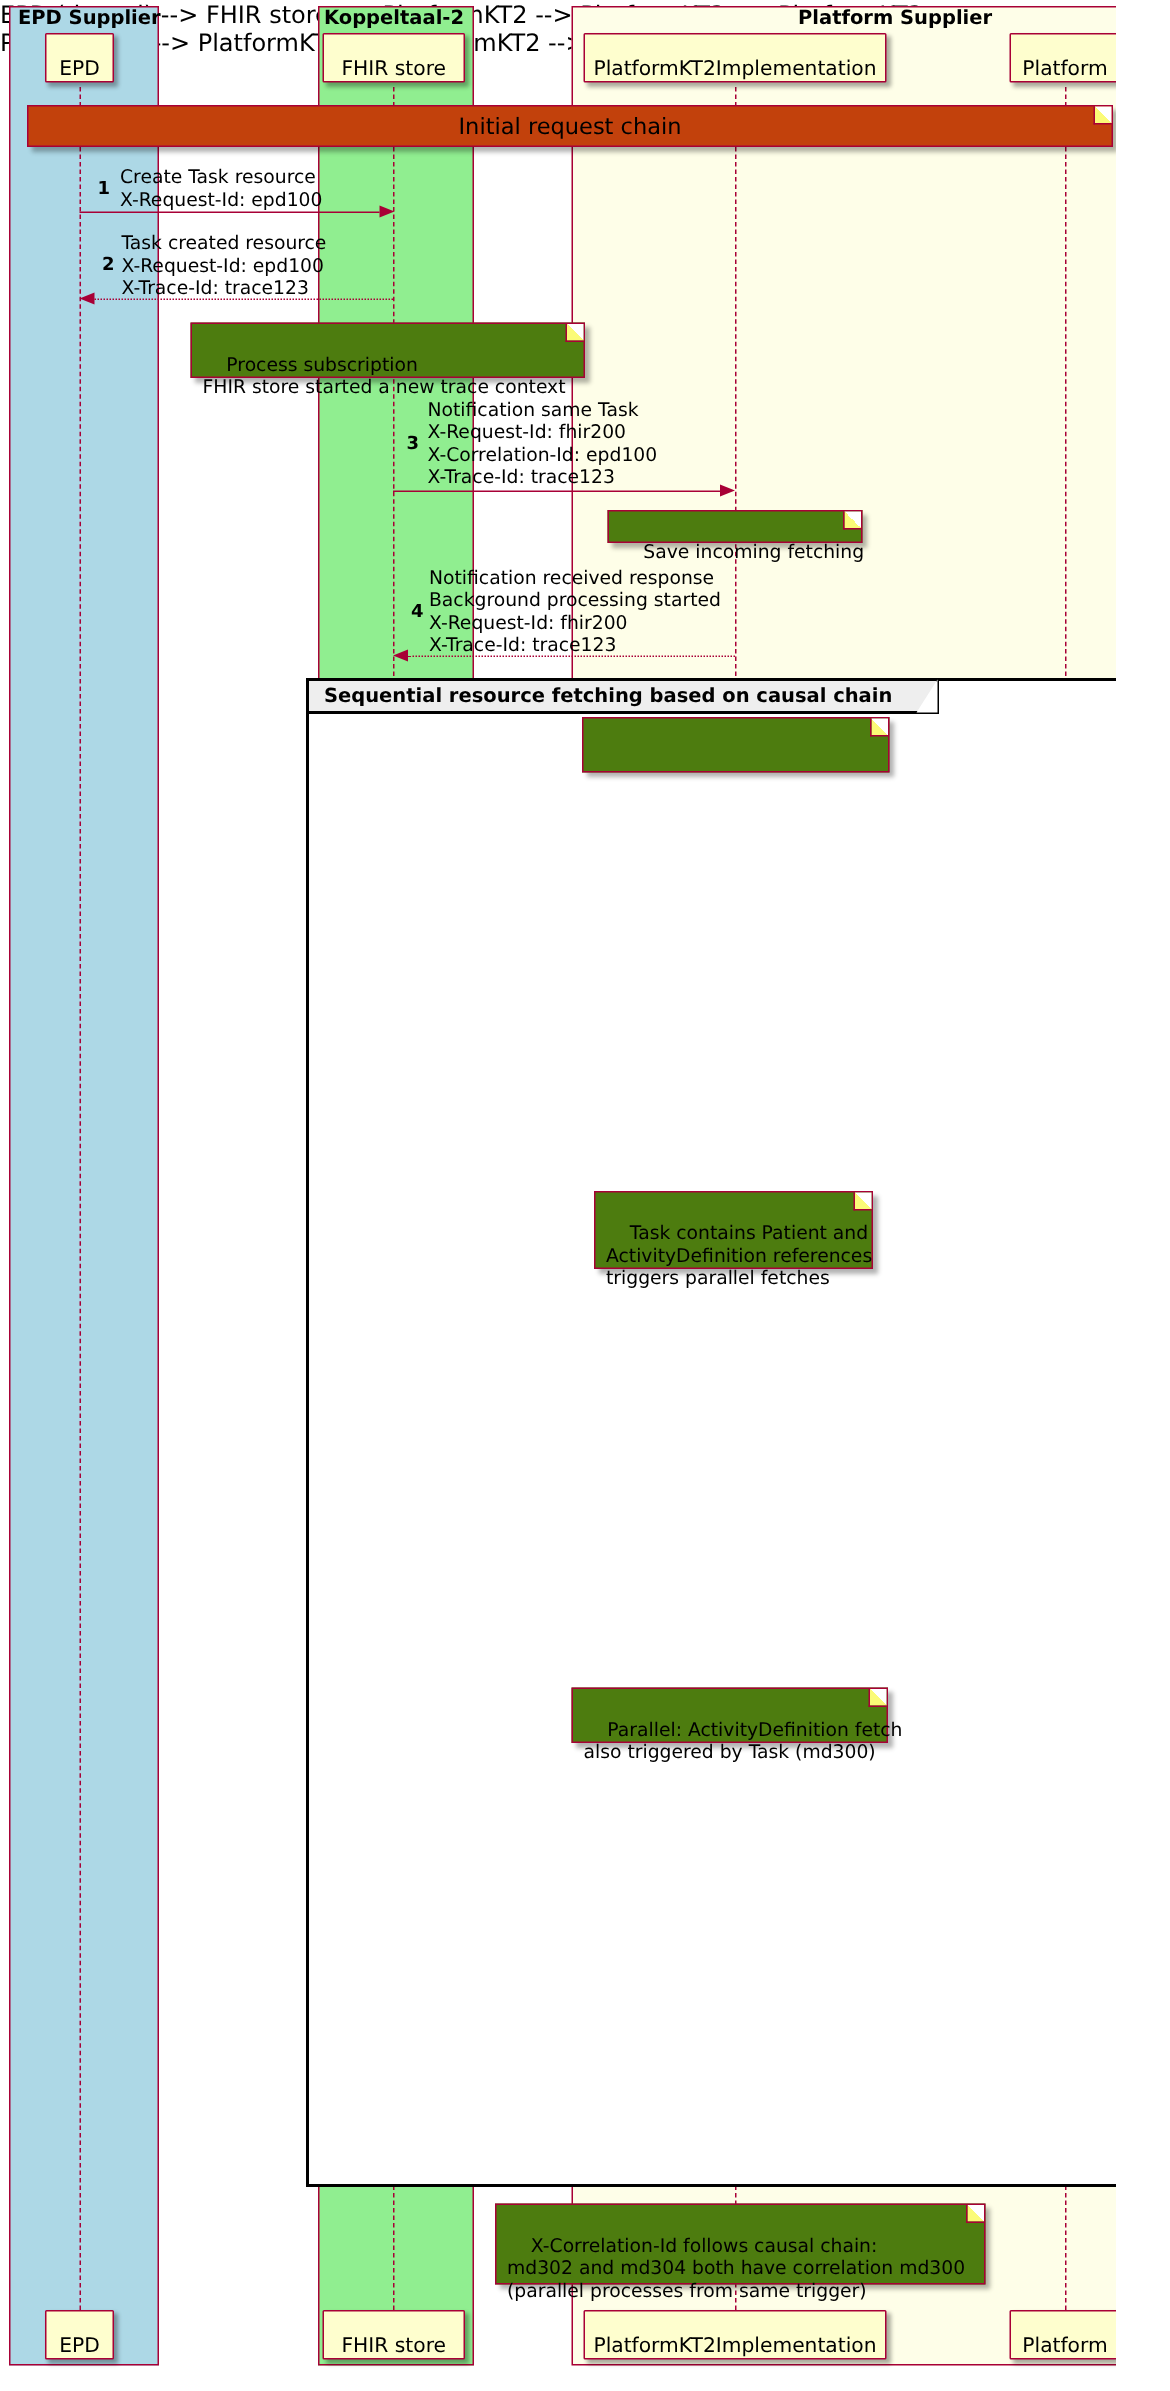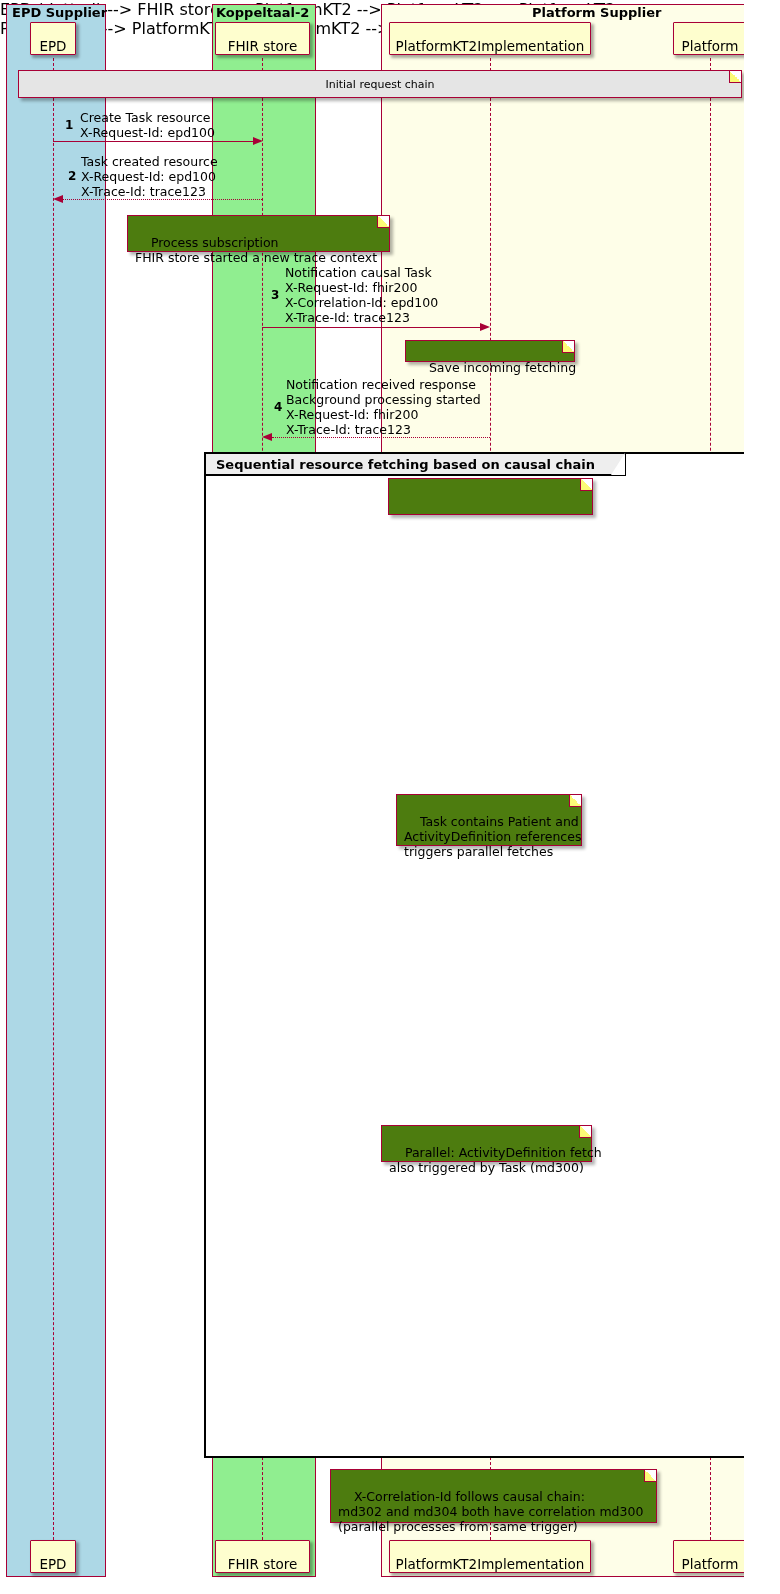--- a/index.html
+++ b/index.html
@@ -23,24 +23,24 @@
   .note{position:absolute;box-sizing:border-box;background:#4d7c0f;
         border:1.2px solid #A80036;
         box-shadow:3px 3px 3px rgba(0,0,0,.3);
         font-size:12.5px;line-height:15px;color:#000;
         padding:4px 7px 12px 7px;z-index:7;white-space:pre;}
   .note .fold{position:absolute;top:0;right:0;width:11px;height:11px;
         background:linear-gradient(225deg,#fff 0 50%,#FBFB77 50% 100%);
         border-left:1.2px solid #A80036;border-bottom:1.2px solid #A80036;}
 
   
-  .divider{position:absolute;box-sizing:border-box;background:#e5e5e5;
+  .divider{position:absolute;box-sizing:border-box;background:#c2410c;
         border:1.5px solid #A80036;box-shadow:3px 3px 3px rgba(0,0,0,.3);
         display:flex;align-items:center;justify-content:center;
-        font-size:11px;color:#000;z-index:8;}
+        font-size:15px;color:#000;z-index:8;}
   .divider .fold{position:absolute;top:0;right:0;width:11px;height:11px;
         background:linear-gradient(225deg,#fff 0 50%,#FBFB77 50% 100%);
         border-left:1.5px solid #A80036;border-bottom:1.5px solid #A80036;}
 
   
   .groupframe{position:absolute;box-sizing:border-box;border:2px solid #000;
         background:rgba(255,255,255,0);z-index:6;}
   .groupmask{position:absolute;background:#fff;z-index:5;}
   .grouptab{position:absolute;box-sizing:border-box;background:#EEEEEE;
         border-right:2px solid #000;border-bottom:2px solid #000;
@@ -138,21 +138,21 @@
   <div class="arrowhead left" style="left:53px;top:194.5px;"></div>
 
   
   <div class="note" style="left:127px;top:215px;width:263px;height:37px;">
     <span>Process subscription
 FHIR store started a new trace context</span>
     <span class="fold"></span>
   </div>
 
   
-  <div class="msglabel" style="left:285px;top:265px;">Notification causal Task
+  <div class="msglabel" style="left:285px;top:265px;">Notification same Task
 X-Request-Id: fhir200
 X-Correlation-Id: epd100
 X-Trace-Id: trace123</div>
   <div class="msgnum" style="left:271px;top:288px;">3</div>
   <div class="msgline solid" style="left:262px;top:327px;width:218px;"></div>
   <div class="arrowhead right" style="left:480px;top:322.5px;"></div>
 
   
   <div class="note" style="left:405px;top:340px;width:170px;height:22px;">
     <span>Save incoming fetching</span>

